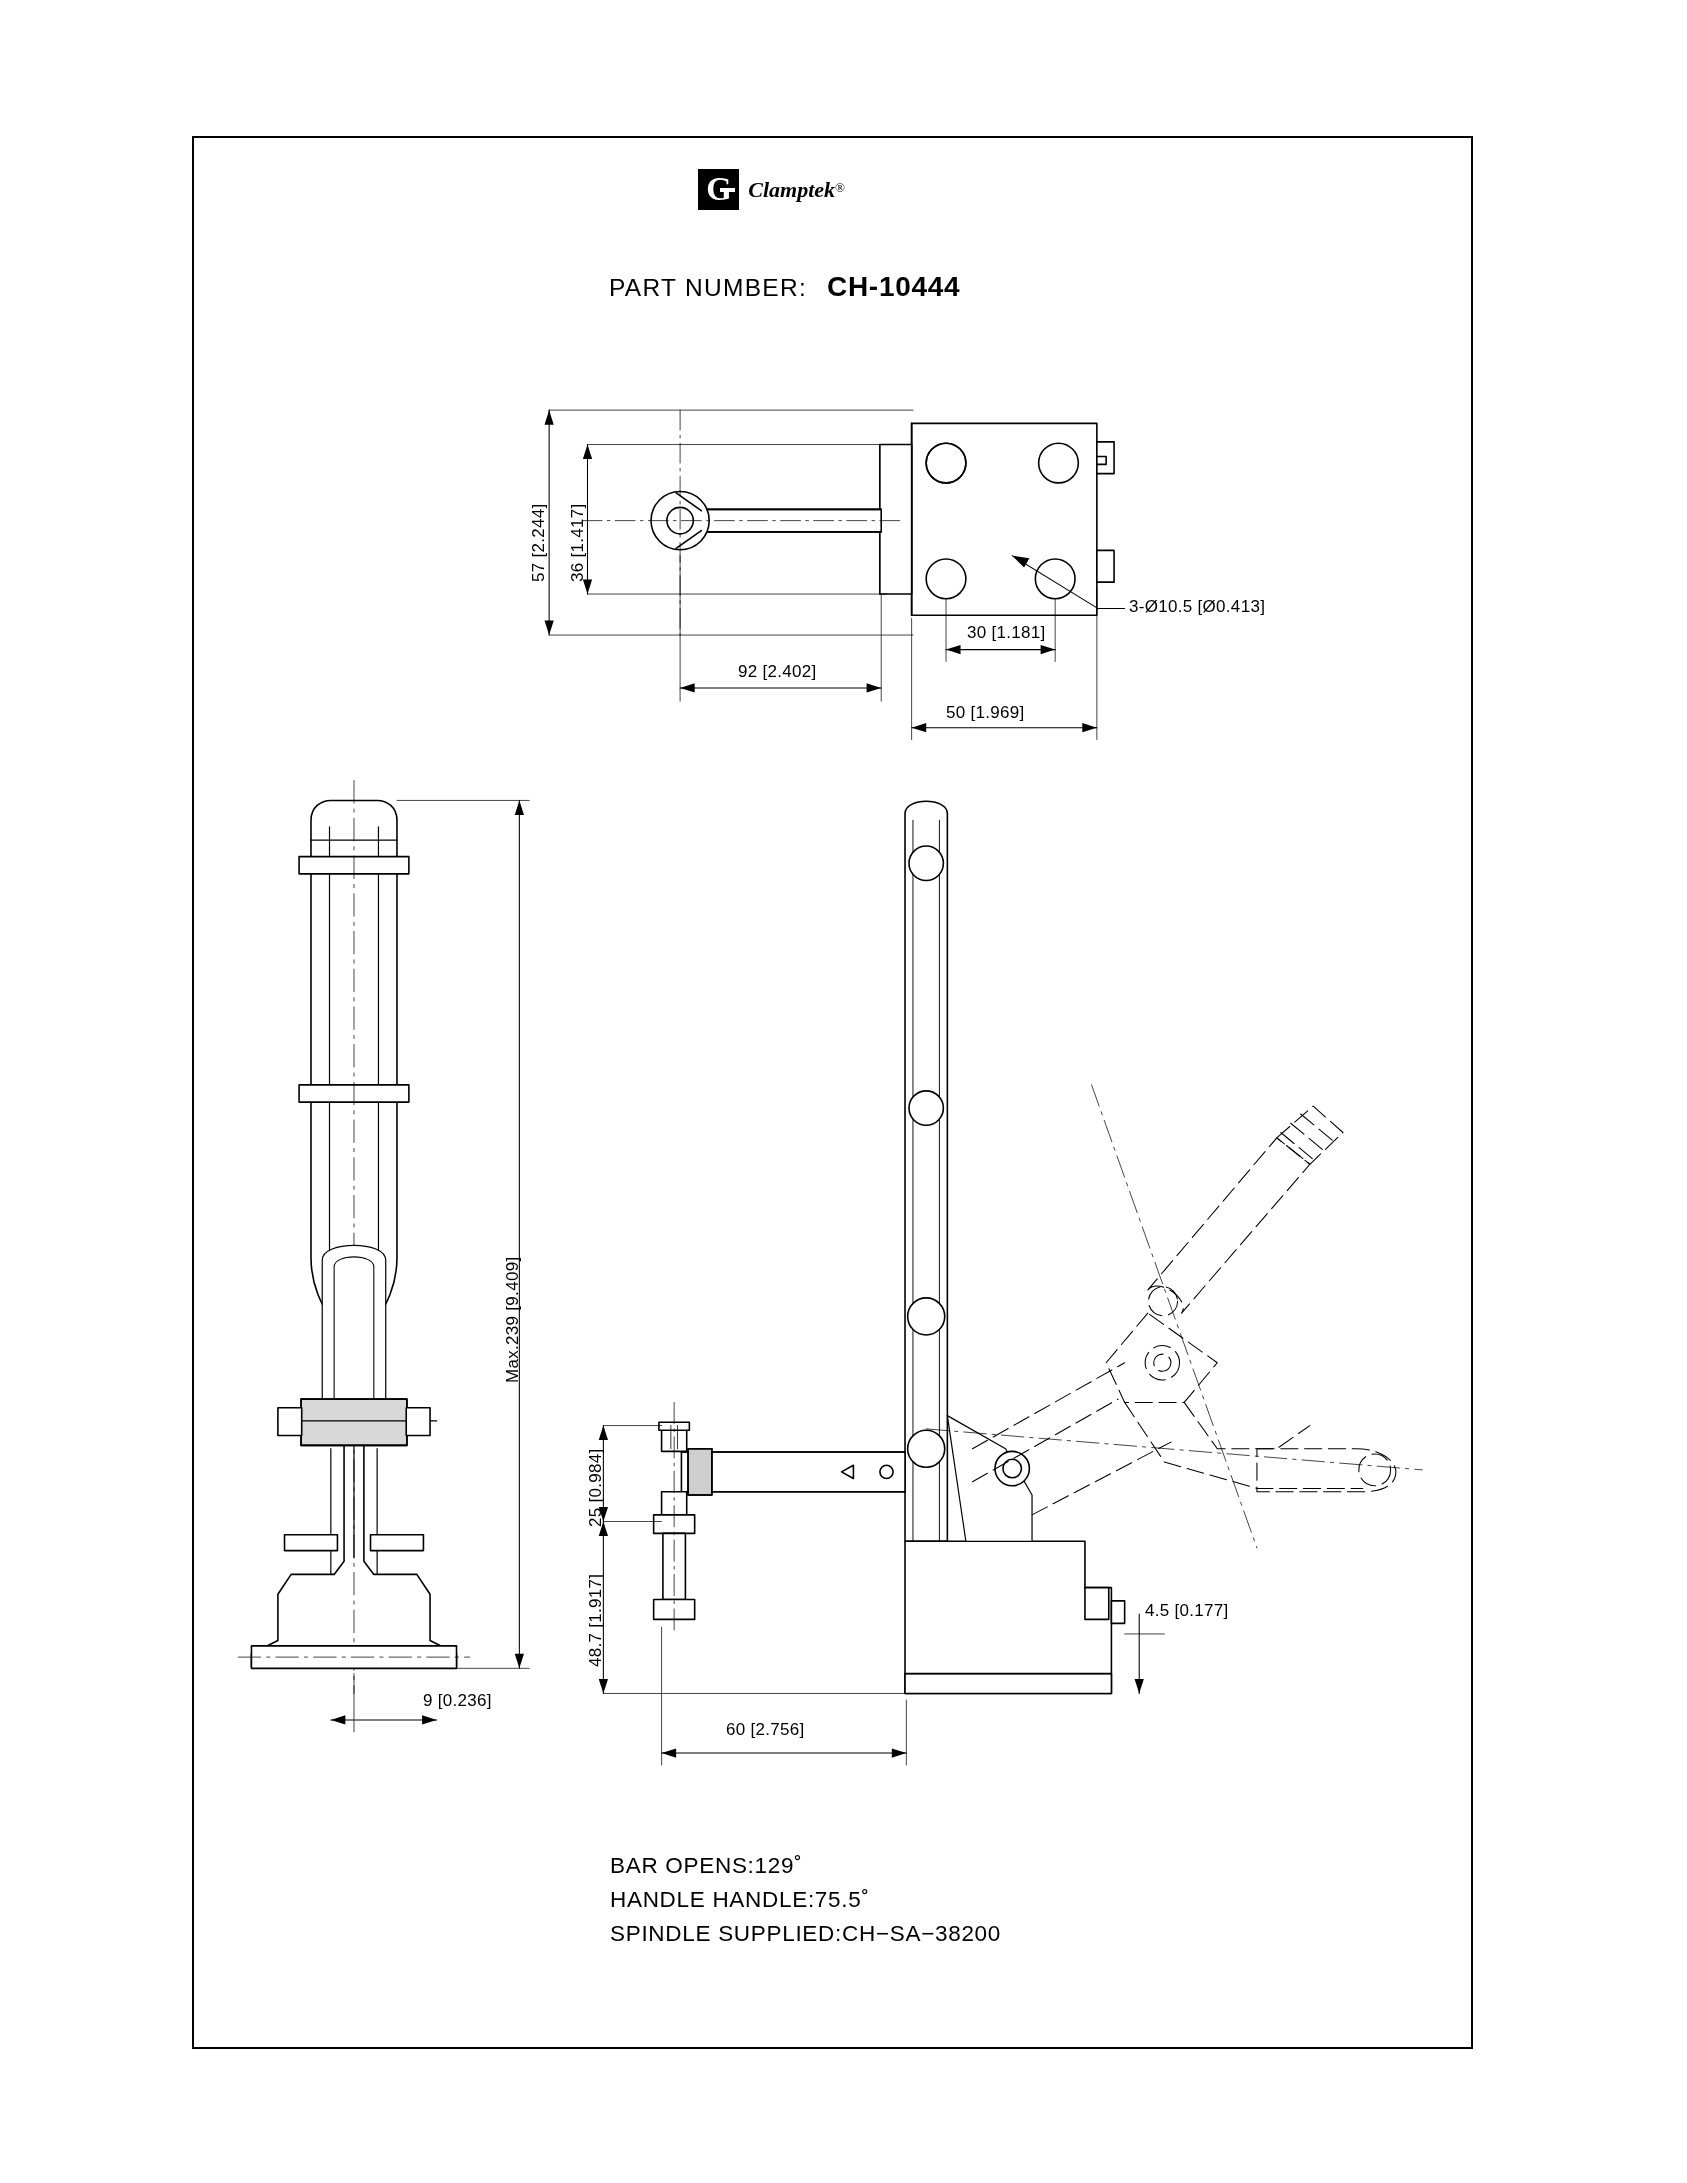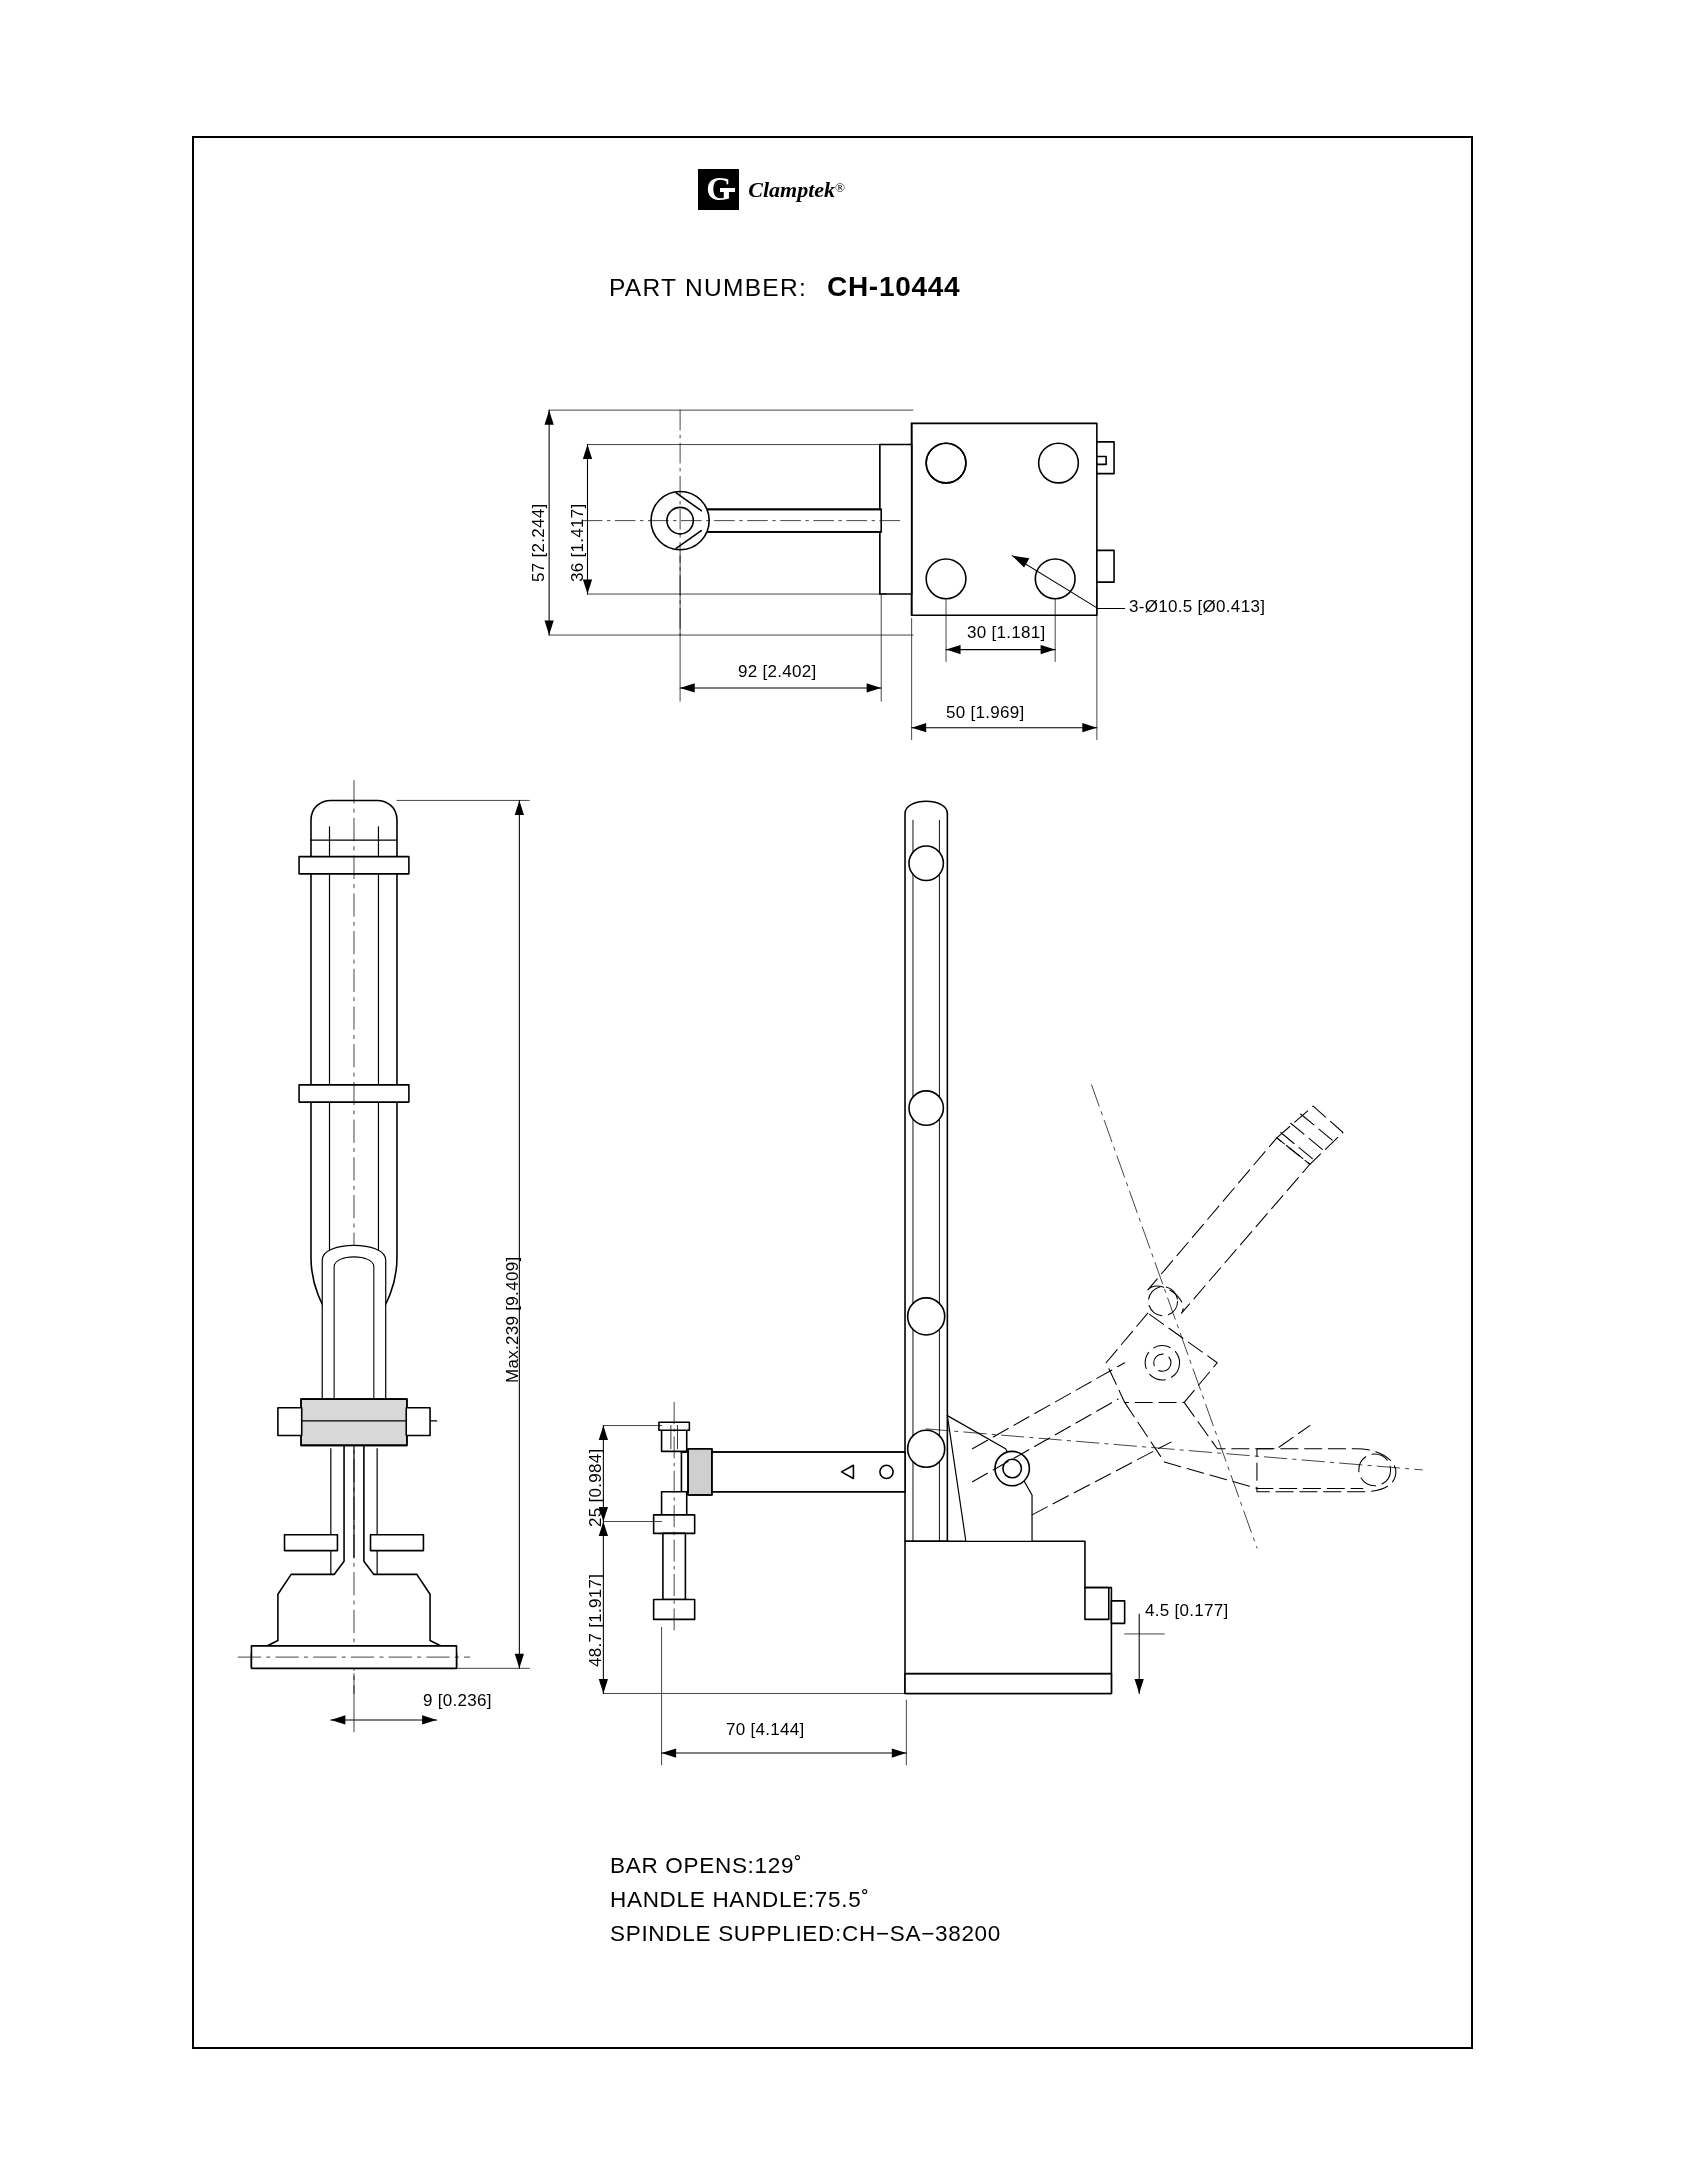--- a/index.html
+++ b/index.html
@@ -385,21 +385,21 @@
 <div class="dim" style="left:738px; top:662px;">92 [2.402]</div>
 <div class="dim" style="left:946px; top:623px;margin-left:21px;">30 [1.181]</div>
 <div class="dim" style="left:946px; top:703px;">50 [1.969]</div>
 <div class="dim" style="left:1129px; top:597px;">3-Ø10.5 [Ø0.413]</div>
 
 <div class="dim vert" style="left:503px; top:1383px;">Max.239 [9.409]</div>
 <div class="dim" style="left:423px; top:1691px;">9 [0.236]</div>
 
 <div class="dim vert" style="left:586px; top:1527px;">25 [0.984]</div>
 <div class="dim vert" style="left:586px; top:1667px;">48.7 [1.917]</div>
-<div class="dim" style="left:726px; top:1720px;">70 [4.144]</div>
+<div class="dim" style="left:726px; top:1720px;">60 [2.756]</div>
 <div class="dim" style="left:1145px; top:1601px;">4.5 [0.177]</div>
 
 <div id="notes">
   <div>BAR  OPENS:129˚</div>
   <div>HANDLE  HANDLE:75.5˚</div>
   <div>SPINDLE  SUPPLIED:CH−SA−38200</div>
 </div>
 
 
 </body></html>

